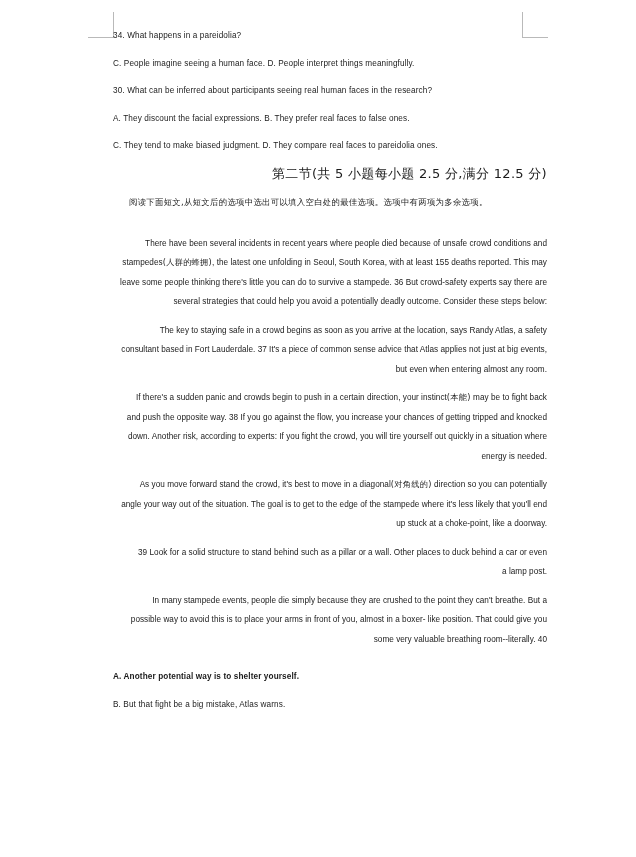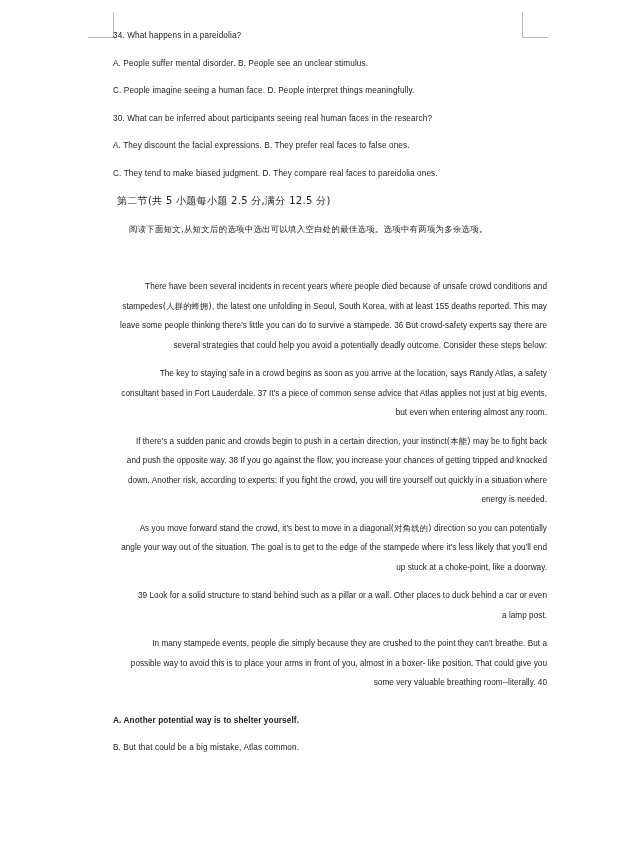--- a/index.html
+++ b/index.html
@@ -78,50 +78,50 @@
     text-align: right;
   }
 
   .cn {
     font-family: "DejaVu Sans", "Liberation Sans", sans-serif;
     font-size: 8.2px;
     letter-spacing: 0.3px;
   }
 
   .section-head {
-    font-size: 10px;
+    font-size: 13px;
     line-height: 12px;
     margin: 0 0 16px 4px;
     white-space: nowrap;
+    text-align: right;
   }
 
   .section-intro {
     font-size: 8.4px;
     line-height: 12px;
-    margin: 0 0 42px 0;
+    margin: 0 0 26px 0;
     text-indent: 16px;
     white-space: nowrap;
   }
 
   .gap-before { margin-top: 3px; font-weight: bold; }
 
   .spacer-lg { height: 10px; }
 </style>
 </head>
 <body>
 
 <div class="page">
 
   <div class="crop-mark crop-tl"></div>
   <div class="crop-mark crop-tr"></div>
 
   <div class="content">
 
     <p class="line">34. What happens in a pareidolia?</p>
-    <p class="line">A. People suffer mental disorder. B. People see an unclear stimulus.</p>
     <p class="line">C. People imagine seeing a human face. D. People interpret things meaningfully.</p>
 
     <p class="line">30. What can be inferred about participants seeing real human faces in the research?</p>
     <p class="line">A. They discount the facial expressions. B. They prefer real faces to false ones.</p>
     <p class="line">C. They tend to make biased judgment. D. They compare real faces to pareidolia ones.</p>
 
     <p class="section-head cn">第二节(共 5 小题每小题 2.5 分,满分 12.5 分)</p>
     <p class="section-intro cn">阅读下面短文,从短文后的选项中选出可以填入空白处的最佳选项。选项中有两项为多余选项。</p>
 
     <p class="para">
@@ -144,16 +144,16 @@
       <span>39 Look for a solid structure to stand behind such as a pillar or a wall. Other places to duck behind a car or even a lamp post.</span>
     </p>
 
     <p class="para">
       <span>In many stampede events, people die simply because they are crushed to the point they can't breathe. But a possible way to avoid this is to place your arms in front of you, almost in a boxer- like position. That could give you some very valuable breathing room--literally. 40</span>
     </p>
 
     <div class="spacer-lg"></div>
 
     <p class="line gap-before">A. Another potential way is to shelter yourself.</p>
-    <p class="line">B. But that could be a big mistake, Atlas common.</p>
+    <p class="line">B. But that fight be a big mistake, Atlas warns.</p>
 
   </div>
 </div>
 
 </body></html>

